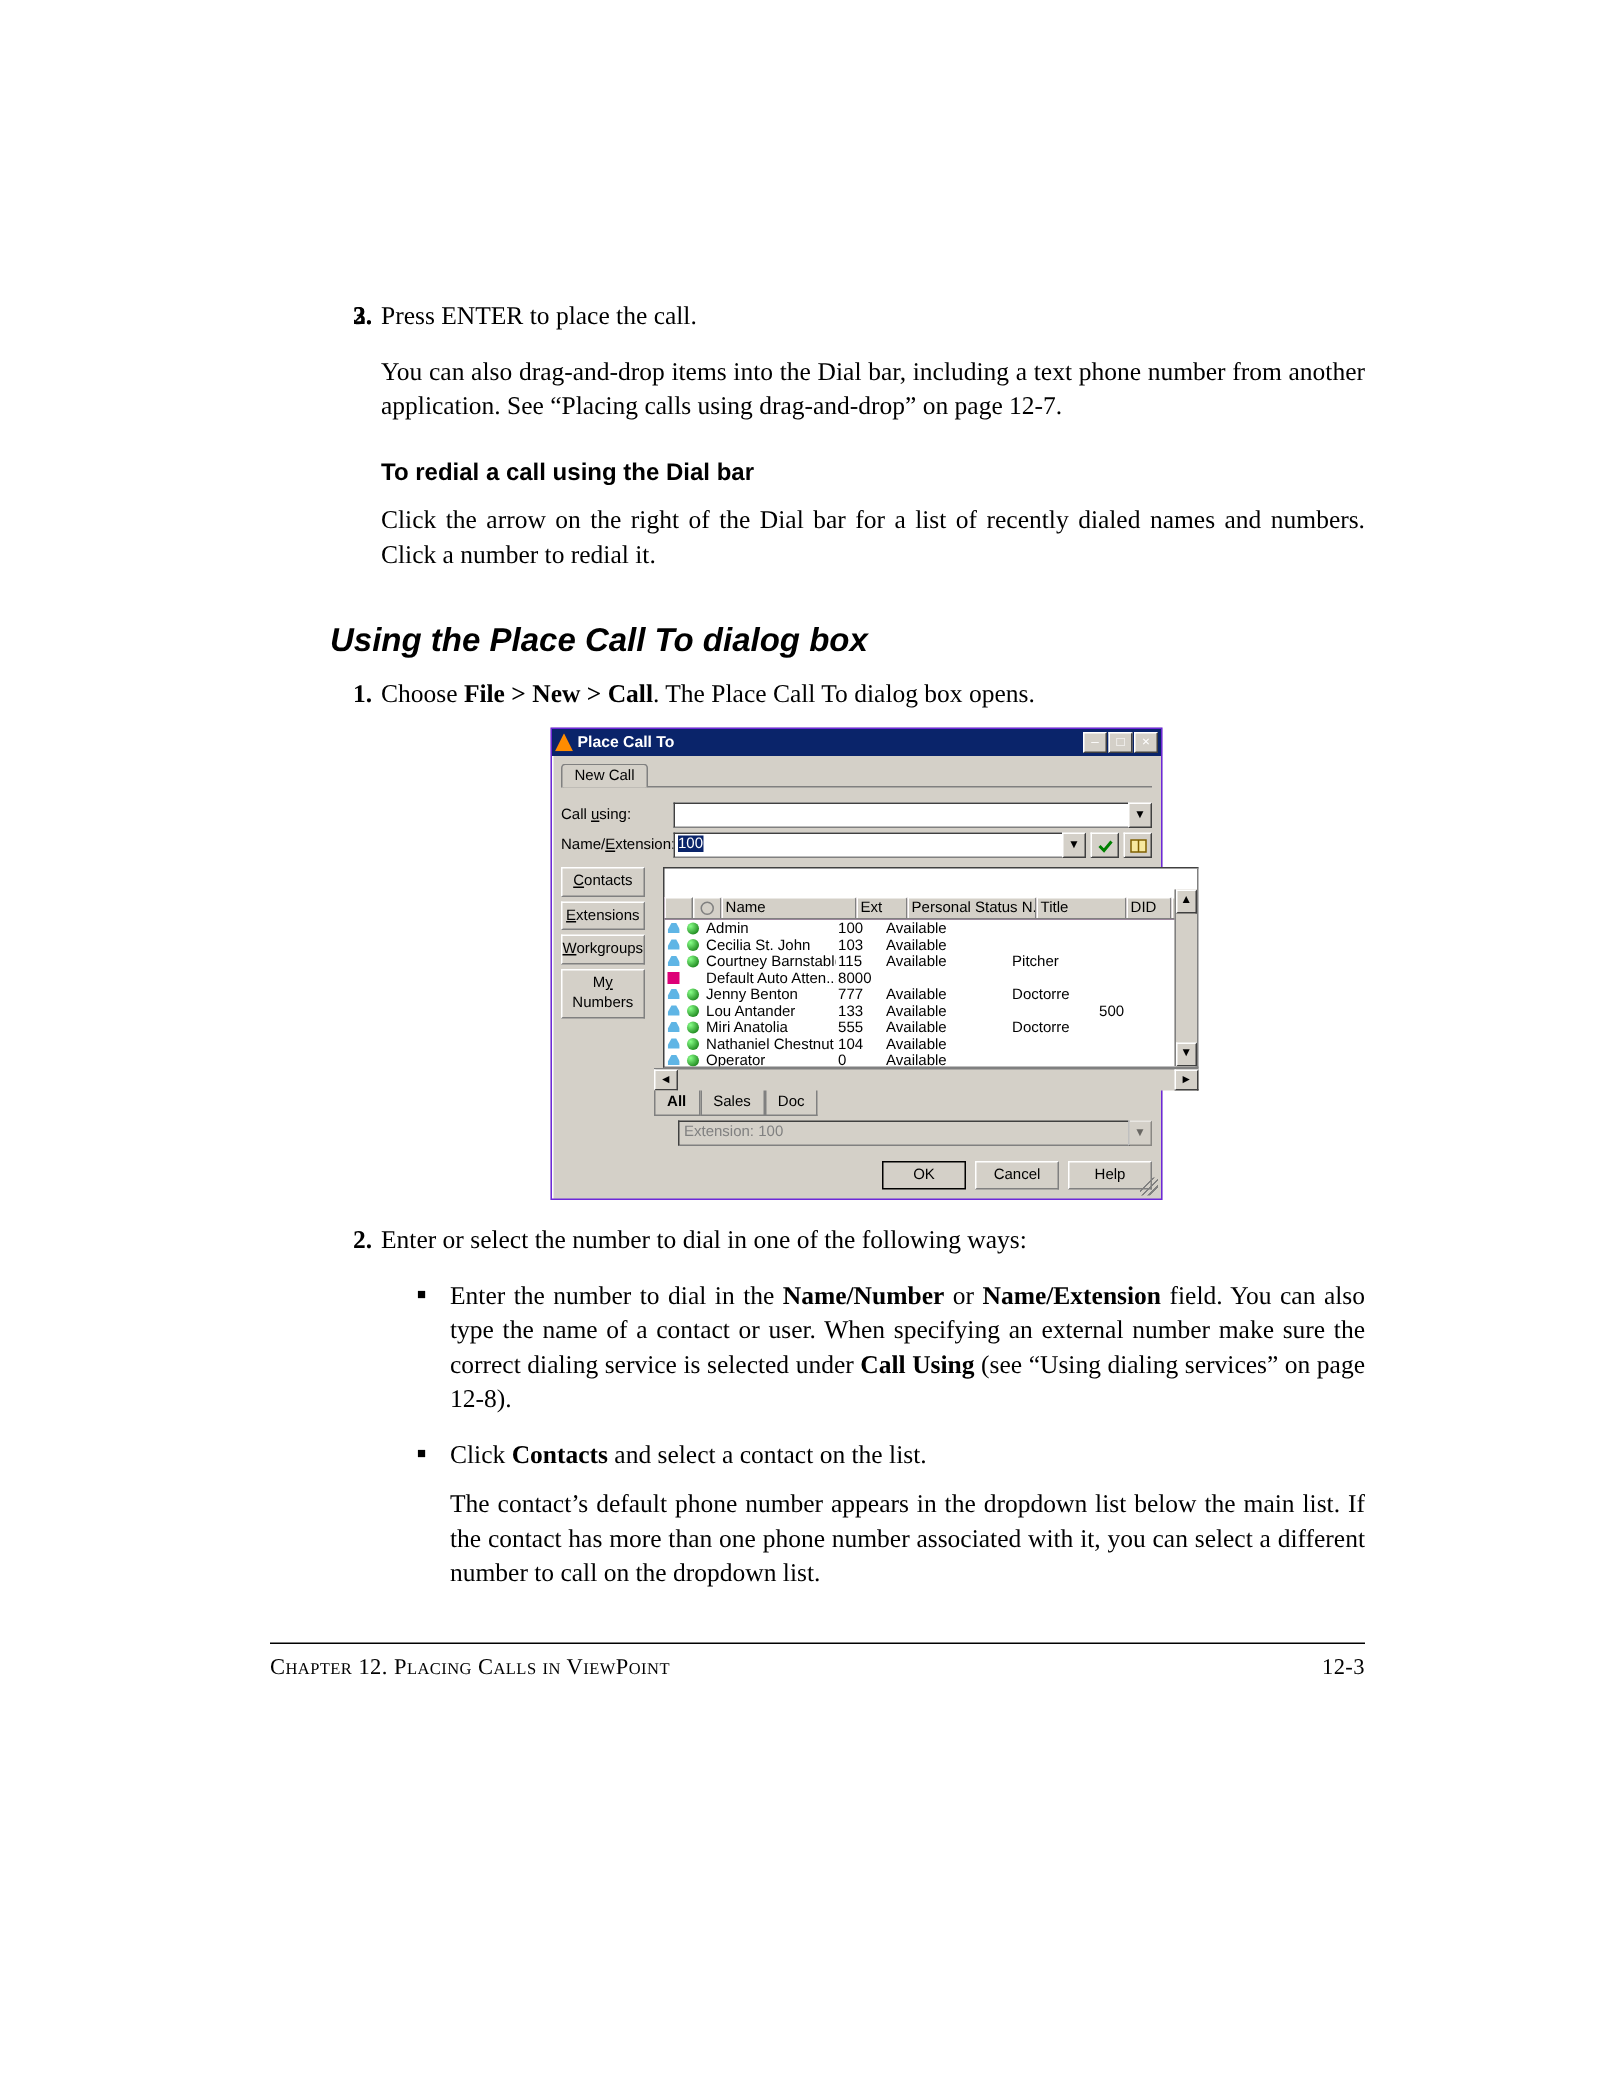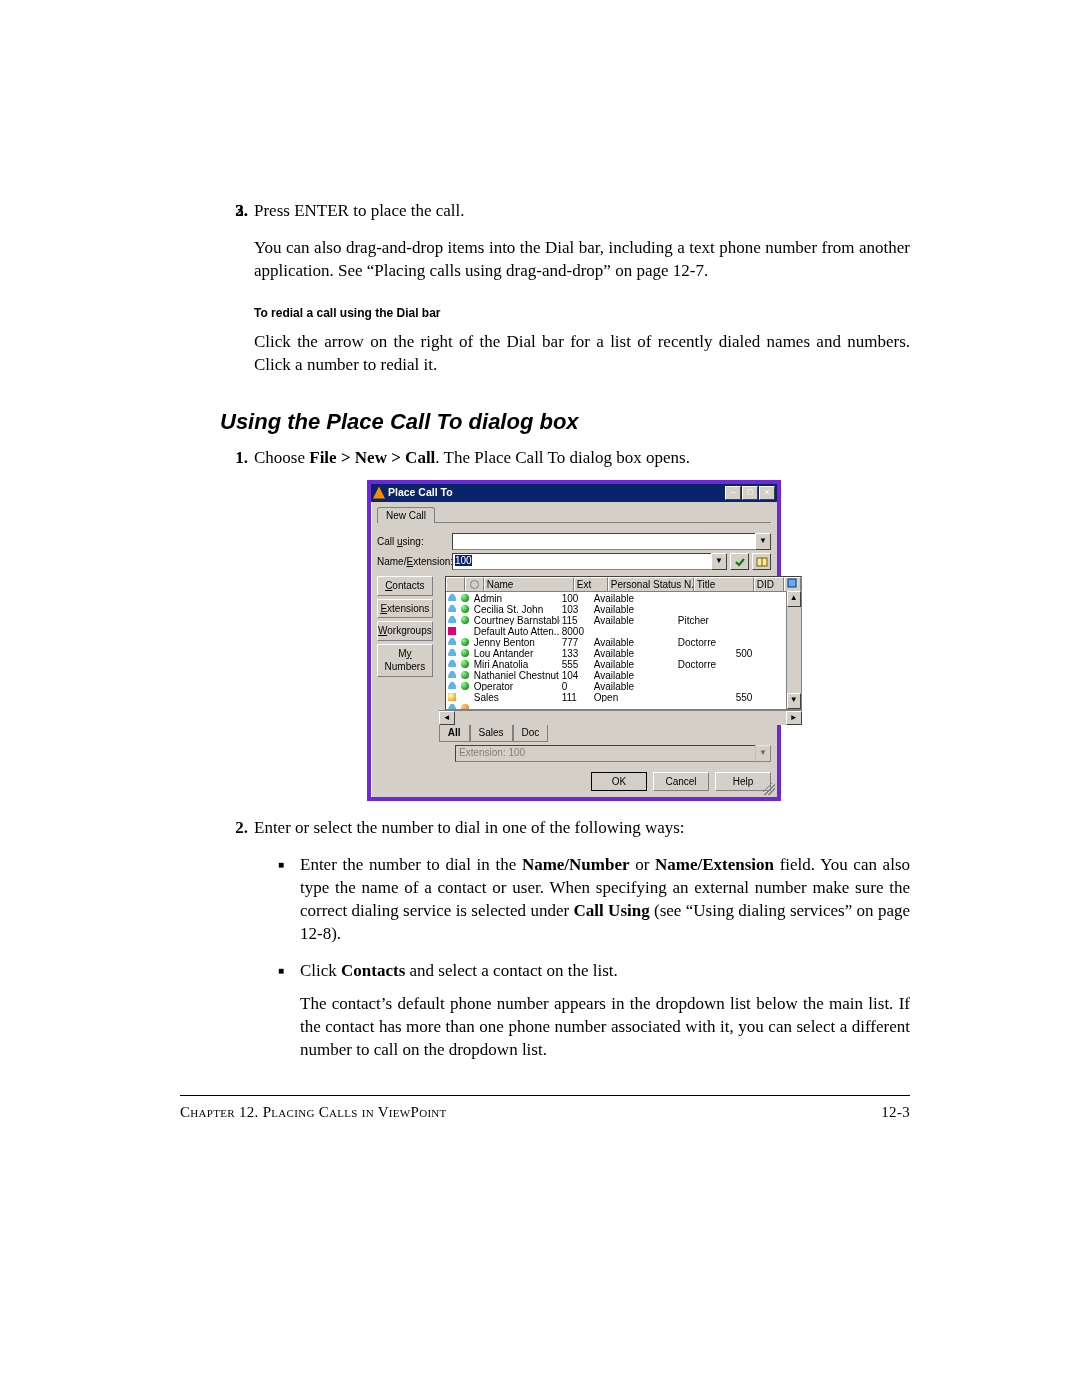--- a/index.html
+++ b/index.html
@@ -56,21 +56,21 @@
   }
   .bodytext {
     margin: 0 0 14px 0;
     text-align: justify;
   }
   .bodytext.indent { padding-left: 74px; }
   .bold { font-weight: bold; }
   .subhead {
     font-family: Arial, Helvetica, sans-serif;
     font-weight: bold;
-    font-size: 12px;
+    font-size: 16px;
     margin: 22px 0 10px 74px;
   }
   .h2 {
     font-family: Arial, Helvetica, sans-serif;
     font-weight: bold;
     font-style: italic;
     font-size: 22px;
     margin: 30px 0 10px 40px;
   }
   ul.squares {
@@ -92,21 +92,21 @@
   }
 
   
   .dlg-wrap {
     margin: 10px 0 16px 113px;
     width: 406px;
     font-family: Tahoma, Arial, sans-serif;
     font-size: 10px;
     color: #000;
     background: #d4d0c8;
-    border: 4px solid #6d28d9;
+    border: 1px solid #6d28d9;
     box-shadow: 1px 1px 0 #fff inset;
   }
   .dlg-titlebar {
     background: linear-gradient(#0a246a,#0a246a);
     color: #fff;
     display: flex;
     align-items: center;
     padding: 1px 2px;
     height: 16px;
   }
@@ -158,20 +158,21 @@
   }
   .navbtn u{text-decoration:underline;}
   .listarea{
     flex:1;margin-left:6px;background:#fff;
     border:1px solid #808080;border-top-color:#404040;border-left-color:#404040;
     position:relative; height:132px; overflow:hidden;
   }
   .listhead{
     display:flex;background:#701a75;border-bottom:1px solid #808080;height:14px;
     font-size:10px;
+    margin-top:19px;
   }
   .listhead .col, .listrow .col{
     border-right:1px solid #808080;padding:0 2px;overflow:hidden;white-space:nowrap;
   }
   .col-ic{width:13px;border-right:1px solid #808080;}
   .col-ic2{width:13px;border-right:1px solid #808080;}
   .col-name{width:84px;}
   .col-ext{width:28px;text-align:left;}
   .col-psn{width:80px;}
   .col-title{width:54px;}

